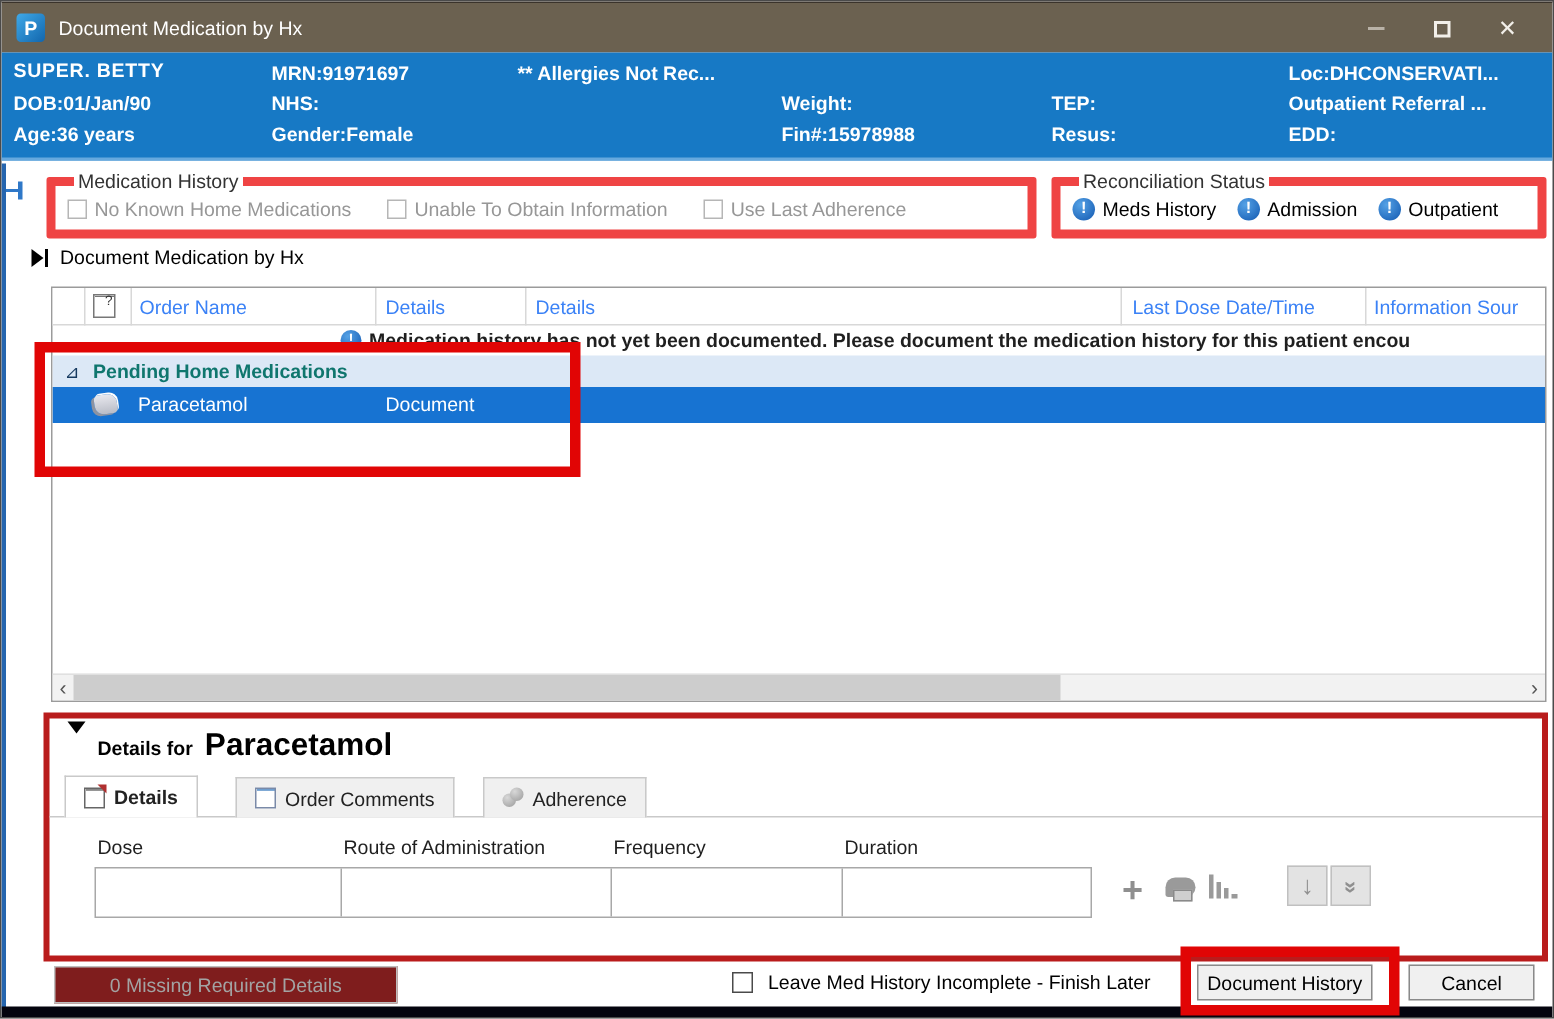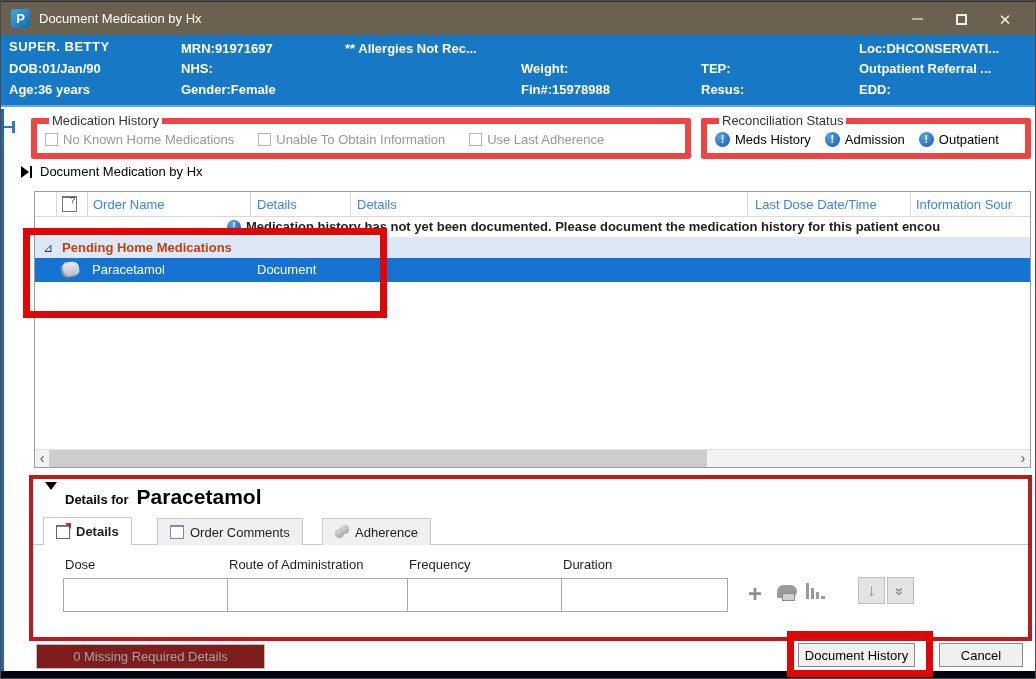--- a/index.html
+++ b/index.html
@@ -81,21 +81,21 @@
   .order-query-icon{
     position:absolute; left:27px; top:4px; width:15px; height:16px;
     border:1px solid #777; background:#fff; font-size:9px; color:#333; text-align:right; line-height:7px; padding-right:1px;
     box-shadow:inset 0 3px 0 -2px #777, inset 0 7px 0 -6px #999;
   }
   .warning-row{ position:absolute; left:0; top:25px; width:100%; height:19px; display:flex; align-items:center; overflow:hidden; }
   .warning-row .alert-icon{ margin-left:192px; width:14px; height:14px; line-height:14px; font-size:10px; }
   .warning-text{ font-weight:bold; color:#1f1f1f; white-space:nowrap; }
   .group-row{ position:absolute; left:0; top:45px; width:100%; height:21px; background:#dce8f6; display:flex; align-items:center; }
   .expand-glyph{ margin-left:8px; margin-right:9px; color:#16395f; font-size:12px; }
-  .group-label{ font-weight:bold; color:#c2410c; }
+  .group-label{ font-weight:bold; color:#0f766e; }
   .med-row{ position:absolute; left:0; top:66px; width:100%; height:24px; background:#1773d2; color:#fff; }
   .med-row .cell-name{ position:absolute; left:57px; top:4px; }
   .med-row .cell-status{ position:absolute; left:222px; top:4px; }
   .med-icon{ position:absolute; left:28px; top:5px; width:15px; height:13px;
     background:linear-gradient(180deg,#e8e8ee,#b9bcc6); border-radius:3px 6px 3px 6px;
     box-shadow:-2px 1px 0 #8d93a1, 1px -1px 0 #fdfdfd; transform:rotate(-8deg); }
   .hscroll{ position:absolute; left:0; bottom:0; width:100%; height:18px; background:#f2f2f2; border-top:1px solid #e0e0e0; }
   .hs-arrow{ position:absolute; top:0; width:14px; height:18px; color:#555; font-size:14px; line-height:17px; text-align:center; }
   .hs-left{ left:0; } .hs-right{ right:0; }
   .hs-thumb{ position:absolute; left:14px; top:0; width:658px; height:18px; background:#cdcdcd; }
@@ -335,20 +335,24 @@
     <div class="drop-btn db1">
         <span>↓</span>
       </div>
     <div class="drop-btn db2">
         <span class="rot">»</span>
       </div>
   </div>
 
   <div class="btn btn-missing">0 Missing Required Details</div>
 
+  <div class="footer-check">
+    <span class="checkbox"></span>
+    <span class="lbl" style="margin-left:5px">Leave Med History Incomplete - Finish Later</span>
+  </div>
 
   <div class="btn btn-document">Document History</div>
   <div class="btn btn-cancel">Cancel</div>
 
   <div class="annotation anno-2"></div>
 
   <div class="bottom-bar"></div>
 </div>
 
 </body></html>

